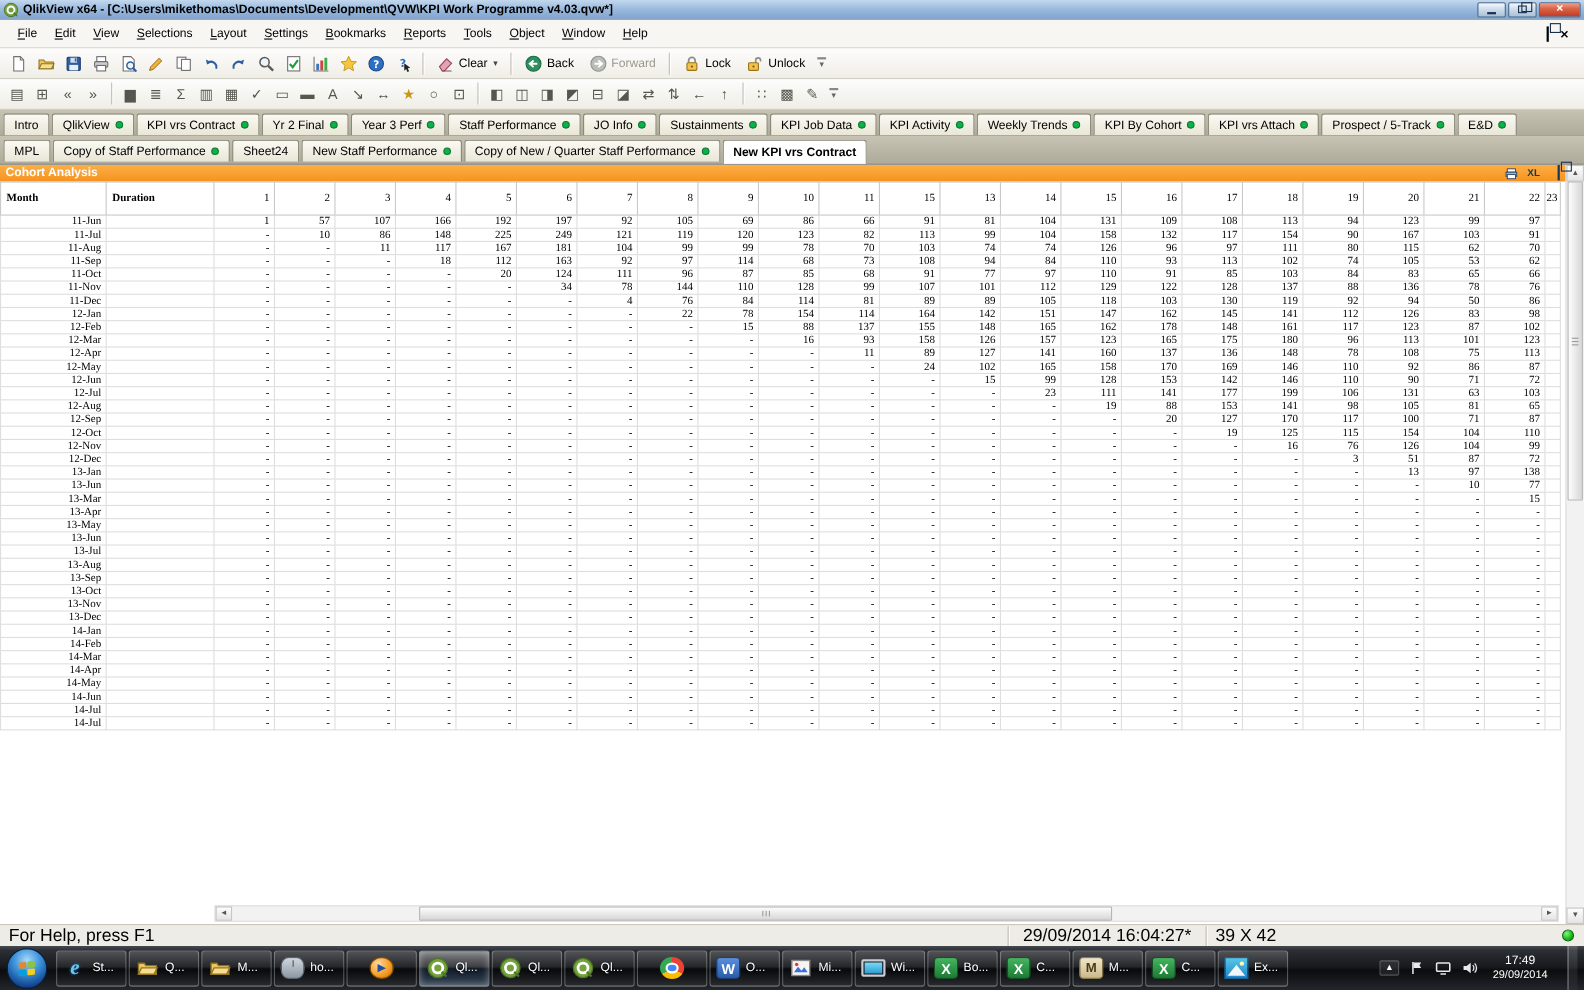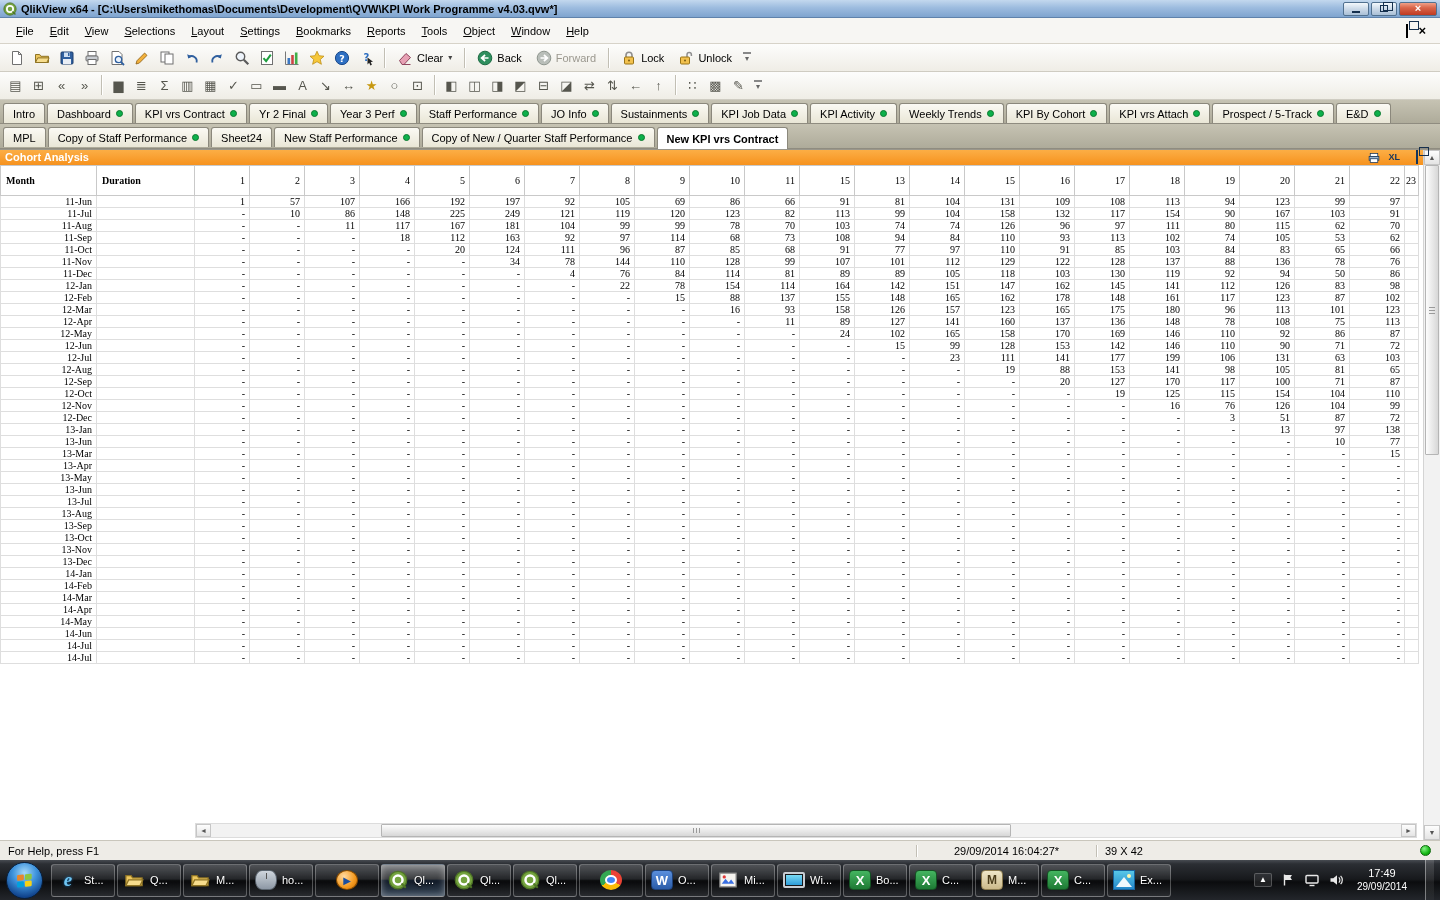--- a/index.html
+++ b/index.html
@@ -74,21 +74,21 @@
 .hscroll .track{flex:1;position:relative}
 .hscroll .thumb{position:absolute;left:170px;width:630px;top:0;bottom:0;background:linear-gradient(#fdfdfd,#d7d7d7);border:1px solid #b5b5b5;border-radius:1px}
 .hscroll .thumb::after{content:"";position:absolute;left:50%;top:3px;bottom:3px;width:1px;background:#9a9a9a;box-shadow:-3px 0 0 #9a9a9a,3px 0 0 #9a9a9a}
 .vscroll{flex:0 0 17px;background:#f2f2f2;border-left:1px solid #d4d4d4;display:flex;flex-direction:column}
 .vscroll .sb-btn{flex:0 0 15px;width:100%}
 .vscroll .track{flex:1;position:relative}
 .vscroll .thumb{position:absolute;top:0;height:290px;left:1px;right:1px;background:linear-gradient(90deg,#fdfdfd,#d7d7d7);border:1px solid #b5b5b5;border-radius:1px}
 .vscroll .thumb::after{content:"";position:absolute;top:50%;left:3px;right:3px;height:1px;background:#9a9a9a;box-shadow:0 -3px 0 #9a9a9a,0 3px 0 #9a9a9a}
 
 
-.statusbar{flex:0 0 20px;background:#eeece7;border-top:1px solid #c9c6bc;display:flex;align-items:center;font-size:11px}
+.statusbar{flex:0 0 20px;background:#eeece7;border-top:1px solid #c9c6bc;display:flex;align-items:flex-end;font-size:16px}
 .sb-left{flex:1;display:flex;align-items:center;padding:0 8px}
 .sb-panel{border-left:1px solid #c2bfb5;box-shadow:inset 1px 0 0 #fff;display:flex;align-items:center;padding:0 8px}
 .sb-time{width:180px;justify-content:center}
 .sb-dims{width:165px}
 .sb-extra{width:155px}
 .sb-dot{width:11px;height:11px;border-radius:50%;background:radial-gradient(circle at 35% 30%,#86f286,#14b814 60%,#0a800a);border:1px solid #0b6b0b;align-self:center;margin:0 9px 0 4px}
 
 
 .taskbar{flex:0 0 40px;background:linear-gradient(#474b51,#2b2e33 10%,#17191c 48%,#0b0c0e 55%,#23262b);display:flex;align-items:center;padding:0 2px}
 .startorb{width:37px;height:37px;flex:0 0 37px;border-radius:50%;background:radial-gradient(circle at 50% 28%,#a6d9f8 0%,#3f94dd 38%,#11448d 78%,#072a55);border:1px solid #071f3d;display:flex;align-items:center;justify-content:center;margin:0 7px 0 4px}
@@ -359,21 +359,21 @@
         <span class="tb2i">✎</span>
       </span>
     <span class="overflow"><i></i>▾</span>
   </div>
 
   <div class="tabrow tabs1">
       <span class="tab">
         <span class="tab-label">Intro</span>
       </span>
       <span class="tab">
-        <span class="tab-label">Dashboard</span>
+        <span class="tab-label">QlikView</span>
         <span class="tab-dot"></span>
       </span>
       <span class="tab">
         <span class="tab-label">KPI vrs Contract</span>
         <span class="tab-dot"></span>
       </span>
       <span class="tab">
         <span class="tab-label">Yr 2 Final</span>
         <span class="tab-dot"></span>
       </span>

